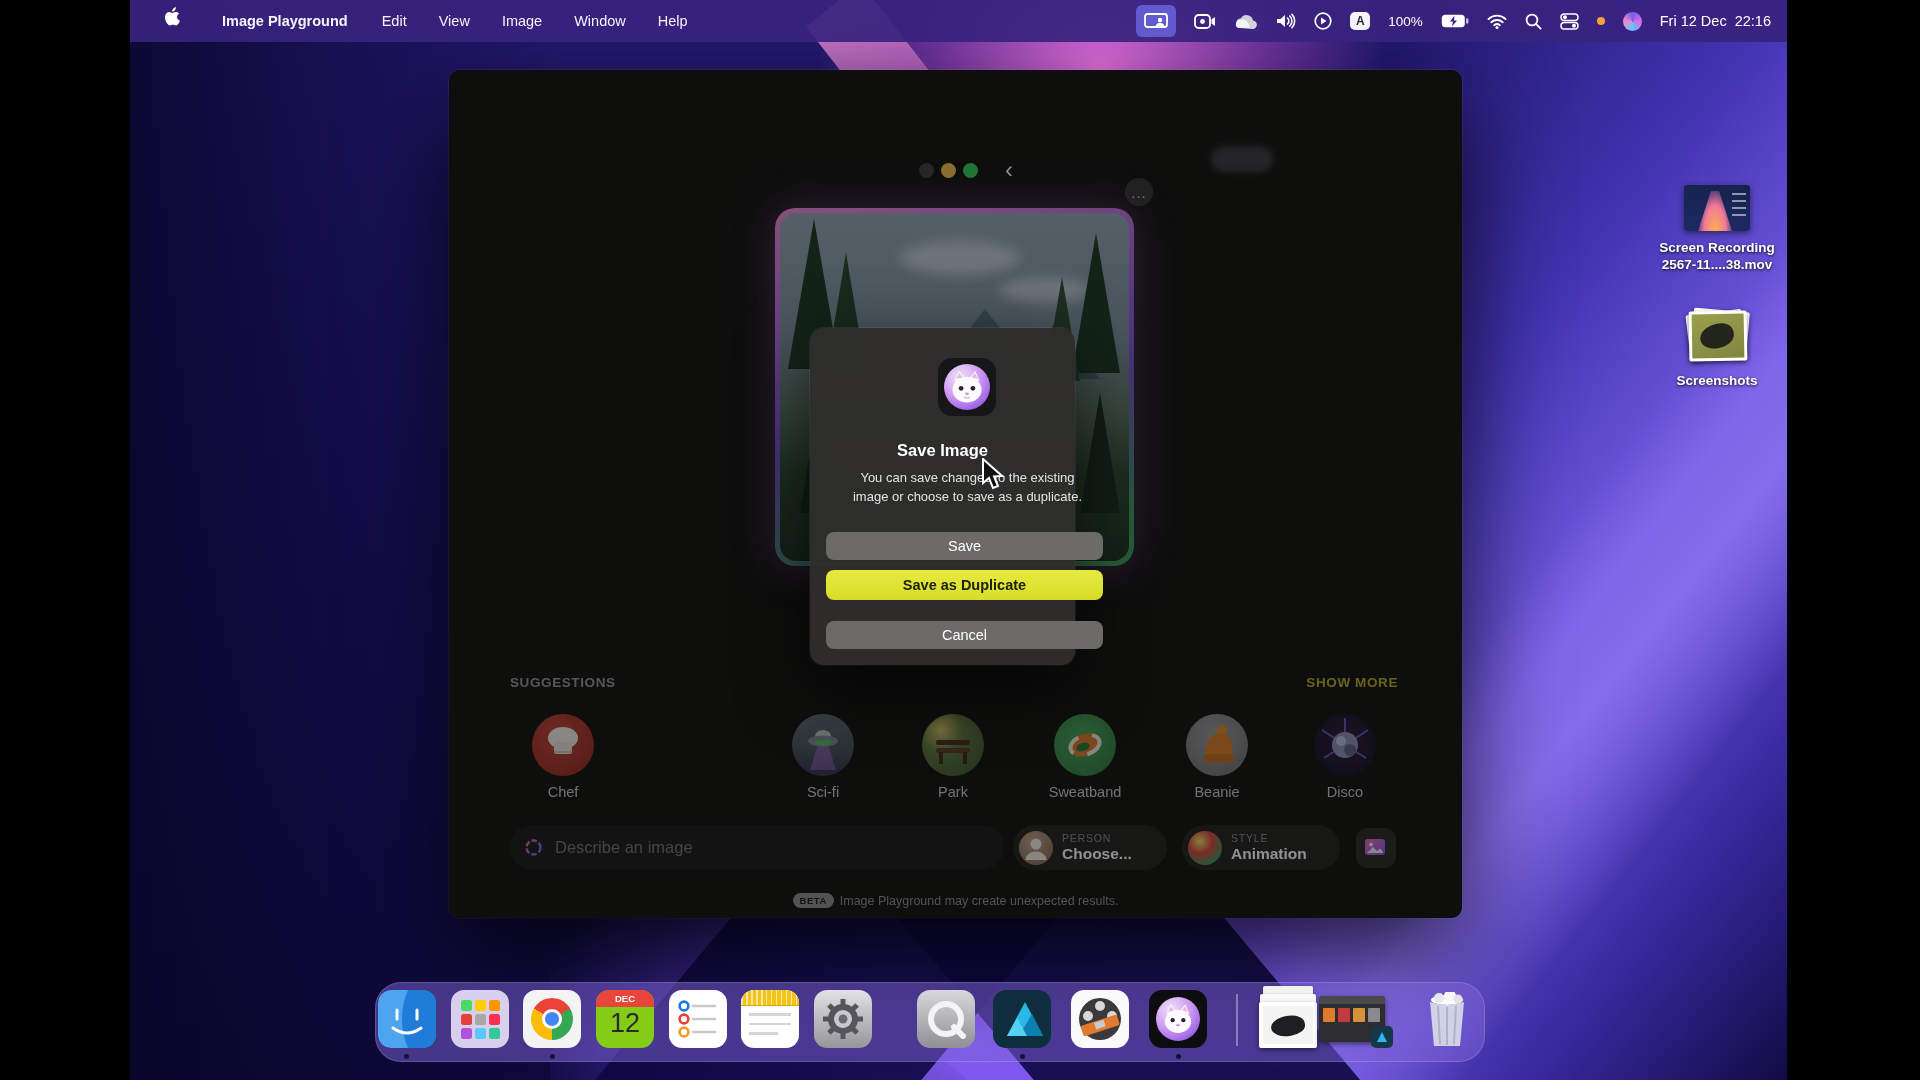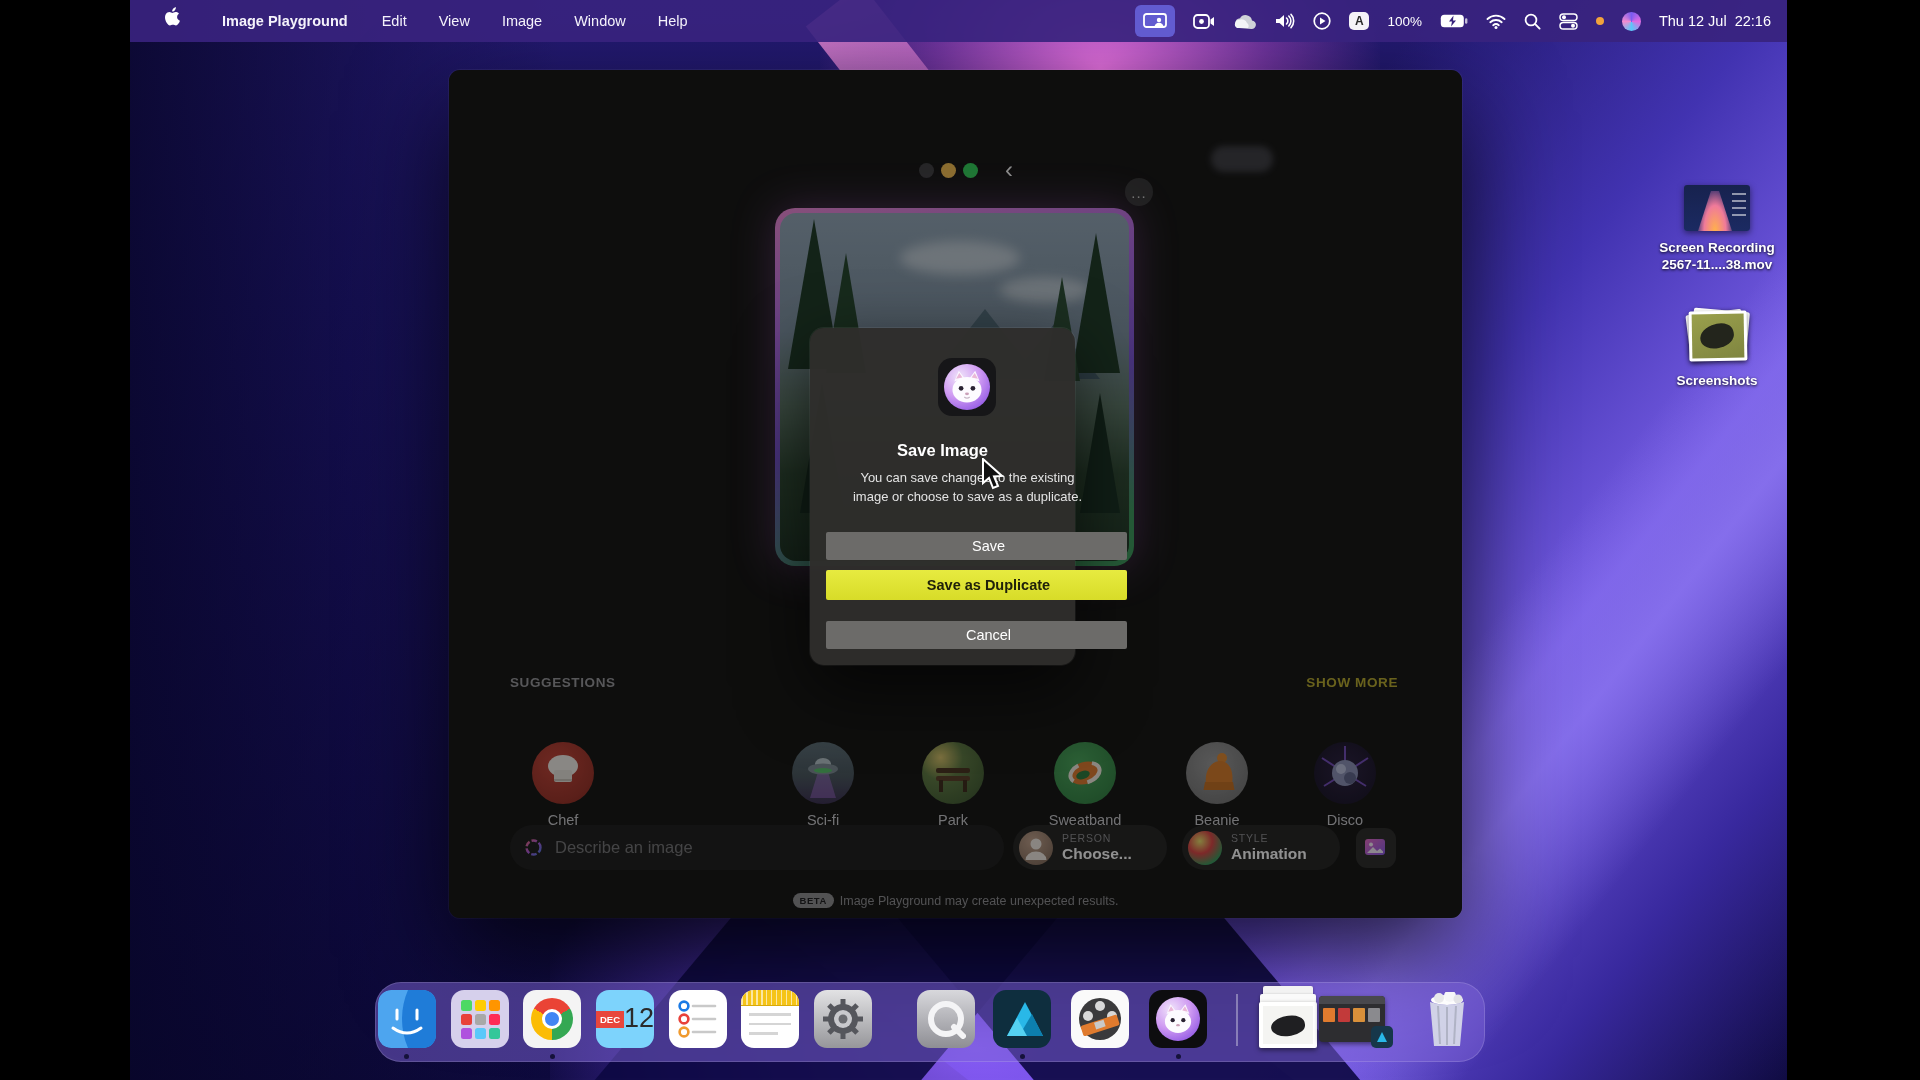--- a/index.html
+++ b/index.html
@@ -75,21 +75,21 @@
   .mtn{position:absolute;width:0;height:0;border-style:solid;}
   .tree{position:absolute;width:0;height:0;border-style:solid;border-color:transparent;}
   .more-btn{position:absolute;left:676px;top:108px;width:28px;height:28px;border-radius:50%;
     background:rgba(70,70,72,.65);color:#c9c9c9;font-size:15px;letter-spacing:1px;
     display:flex;align-items:center;justify-content:center;z-index:3;}
   .blur-pill{position:absolute;left:762px;top:76px;width:62px;height:26px;border-radius:13px;
     background:rgba(170,170,190,.28);filter:blur(3px);z-index:3;}
   
   .sug-head{position:absolute;left:61px;top:605px;font-size:13.5px;font-weight:bold;color:#98989c;letter-spacing:.6px;}
   .show-more{position:absolute;right:64px;top:605px;font-size:13.5px;font-weight:bold;color:#b9ab2d;letter-spacing:.6px;}
-  .sug{position:absolute;top:672px;width:100px;text-align:center;}
+  .sug{position:absolute;top:644px;width:100px;text-align:center;}
   .sug .circ{width:62px;height:62px;border-radius:50%;margin:0 auto;overflow:hidden;position:relative;}
   .sug .slbl{margin-top:8px;font-size:14.5px;color:#c9c9cd;}
   
   .describe{position:absolute;left:61px;top:755px;width:494px;height:45px;border-radius:23px;background:#1d1d1c;
     display:flex;align-items:center;gap:10px;padding-left:14px;box-sizing:border-box;}
   .describe input{background:transparent;border:none;outline:none;color:#e8e8e8;font-size:16.5px;width:380px;
     font-family:"Liberation Sans",sans-serif;}
   .describe input::placeholder{color:#767678;}
   .combo{position:absolute;top:755px;height:45px;border-radius:23px;background:#232322;display:flex;align-items:center;
     gap:9px;padding:0 16px 0 6px;box-sizing:border-box;}
@@ -105,39 +105,39 @@
   
   .dialog{position:absolute;left:361px;top:258px;width:265px;height:337px;border-radius:14px;
     background:rgba(46,45,43,.97);box-shadow:0 25px 70px rgba(0,0,0,.65),0 0 0 1px rgba(255,255,255,.08);z-index:10;}
   .dlg-icon{position:absolute;left:128px;top:30px;width:58px;height:58px;border-radius:14px;background:#161618;
     display:flex;align-items:center;justify-content:center;}
   .dlg-face{width:46px;height:46px;border-radius:50%;
     background:radial-gradient(circle at 34% 28%,#f0e4fa 0%,#cf9af2 45%,#9a62e6 78%,#7444d6 100%);
     display:flex;align-items:center;justify-content:center;}
   .dlg-title{position:absolute;left:0;top:113px;width:100%;text-align:center;color:#fff;font-size:16.5px;font-weight:bold;}
   .dlg-body{position:absolute;left:18px;top:141px;width:279px;text-align:center;color:#e3e3e3;font-size:13px;line-height:18.5px;}
-  .dlg-btn{position:absolute;left:16px;width:277px;height:28px;border-radius:2px;display:flex;align-items:center;
-    justify-content:center;font-size:14.5px;padding-left:24px;}
+  .dlg-btn{position:absolute;left:16px;width:277px;height:28px;border-radius:8px;display:flex;align-items:center;
+    justify-content:center;font-size:14.5px;}
   .btn-grey{background:#6c6b69;color:#fff;}
   .btn-yellow{background:linear-gradient(180deg,#e7eb40,#d8dc28);color:#20210a;font-weight:600;height:30px;}
   
   #dock{position:absolute;left:375px;top:982px;width:1110px;height:80px;border-radius:26px;
     background:rgba(125,100,215,.5);box-shadow:inset 0 0 0 1px rgba(255,255,255,.15);z-index:40;}
   .dkic{position:absolute;top:8px;width:58px;height:58px;border-radius:13px;overflow:hidden;}
   .rdot{position:absolute;top:72px;width:5px;height:5px;border-radius:50%;background:#15123a;}
   .dk-sep{position:absolute;left:861px;top:12px;width:1.5px;height:52px;background:rgba(255,255,255,.35);}
   .minwin{position:absolute;left:944px;top:14px;width:66px;height:46px;background:#2d2d30;border-radius:4px;
     box-shadow:0 2px 5px rgba(0,0,0,.5);}
   .minwin .bar{height:8px;background:#48484d;border-radius:4px 4px 0 0;}
   .minwin .tiles{display:flex;gap:3px;padding:4px;}
   .minwin .tiles i{width:12px;height:14px;border-radius:1px;display:block;}
   .minwin .badge{position:absolute;right:-8px;bottom:-6px;width:22px;height:22px;border-radius:5px;background:#16374a;
     display:flex;align-items:center;justify-content:center;}
   .trash{position:absolute;left:1046px;top:10px;width:52px;height:56px;}
-  .dock-cal{background:#7dd3fc;display:flex;flex-direction:row;align-items:center;}
+  .dock-cal{background:#84cc16;display:flex;flex-direction:column;align-items:center;}
   .dock-cal .mon{width:100%;background:#e8463c;color:#fff;font-size:9.5px;font-weight:bold;text-align:center;padding:3px 0;}
   .dock-cal .day{font-size:27px;color:#2a2a2a;line-height:1.25;}
   .cursor{position:absolute;z-index:60;}
 </style>
 </head>
 <body>
 
 <div id="stage">
 
   <div id="desktop">
@@ -222,21 +222,21 @@
       <span class="st-ic">
         <svg width="19" height="17" viewBox="0 0 19 17">
             <rect x="1" y="1" width="17" height="6.6" rx="3.3" fill="none" stroke="#fff" stroke-width="1.5"></rect>
             <circle cx="5" cy="4.3" r="2" fill="#fff"></circle>
             <rect x="1" y="9.4" width="17" height="6.6" rx="3.3" fill="none" stroke="#fff" stroke-width="1.5"></rect>
             <circle cx="14" cy="12.7" r="2" fill="#fff"></circle>
           </svg>
       </span>
       <span class="cc-dot"></span>
       <span class="siri"></span>
-      <span class="clock">Thu 12 Jul  22:16</span>
+      <span class="clock">Fri 12 Dec  22:16</span>
     </div>
   </div>
 
   <div class="dfile" style="left:1647px;top:185px;">
     <div class="thumb-movie" style="margin:0 auto;">
       <div class="road"></div>
         <div class="ui"></div>
     </div>
     <div class="lbl"><span>Screen Recording</span><br>
     <span>2567-11....38.mov</span></div>

